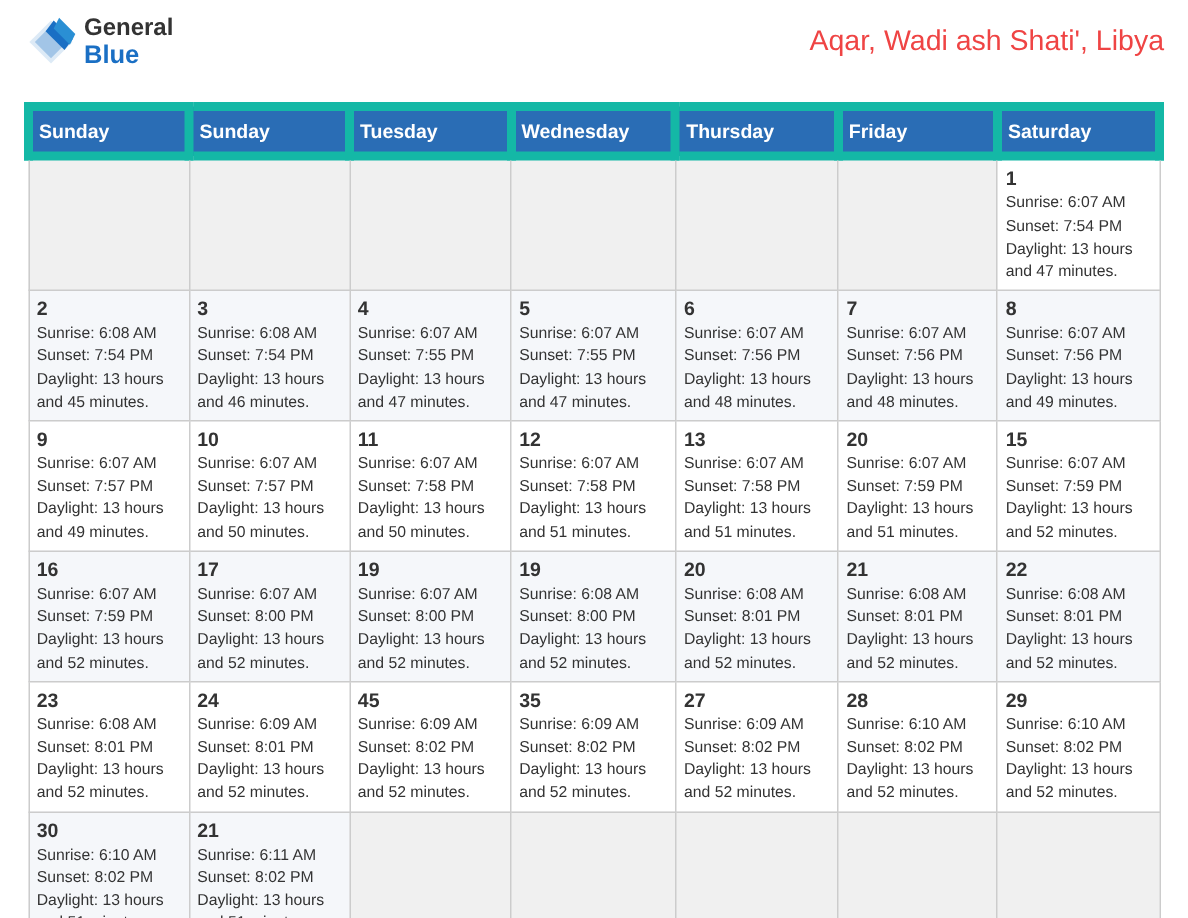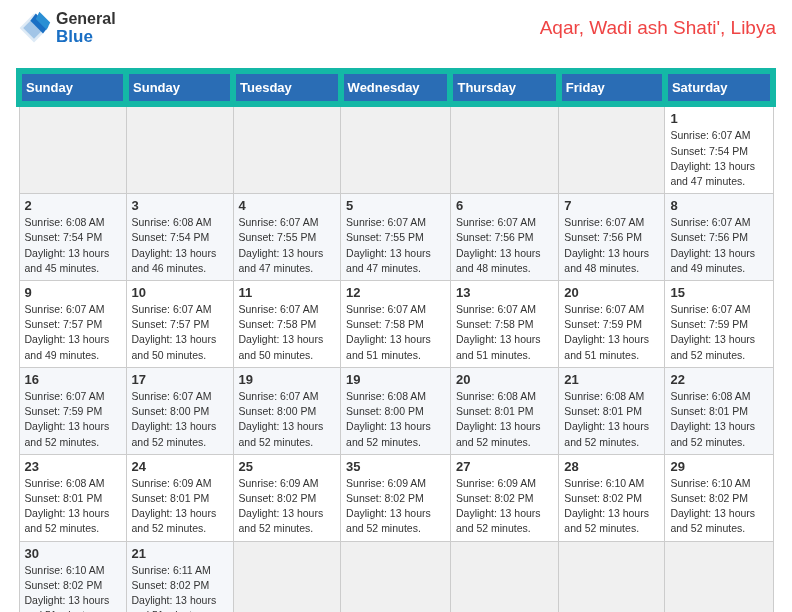--- a/index.html
+++ b/index.html
@@ -338,21 +338,21 @@
         </td>
           <td>
           <span class="day-num">24</span>
           <div class="day-info">
             <span>Sunrise: 6:09 AM</span><br>
             <span>Sunset: 8:01 PM</span><br>
             <span>Daylight: 13 hours and 52 minutes.</span>
           </div>
         </td>
           <td>
-          <span class="day-num">25</span>
+          <span class="day-num">45</span>
           <div class="day-info">
             <span>Sunrise: 6:09 AM</span><br>
             <span>Sunset: 8:02 PM</span><br>
             <span>Daylight: 13 hours and 52 minutes.</span>
           </div>
         </td>
           <td>
           <span class="day-num">35</span>
           <div class="day-info">
             <span>Sunrise: 6:09 AM</span><br>

